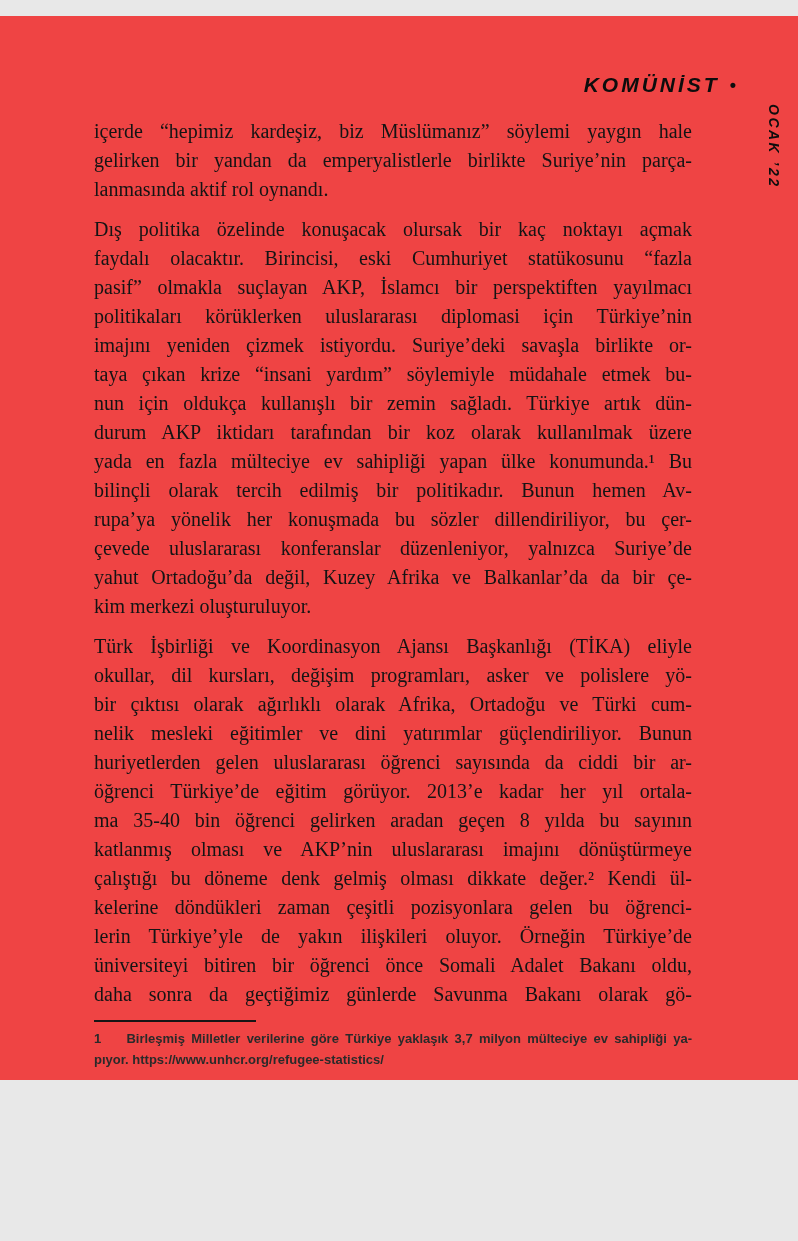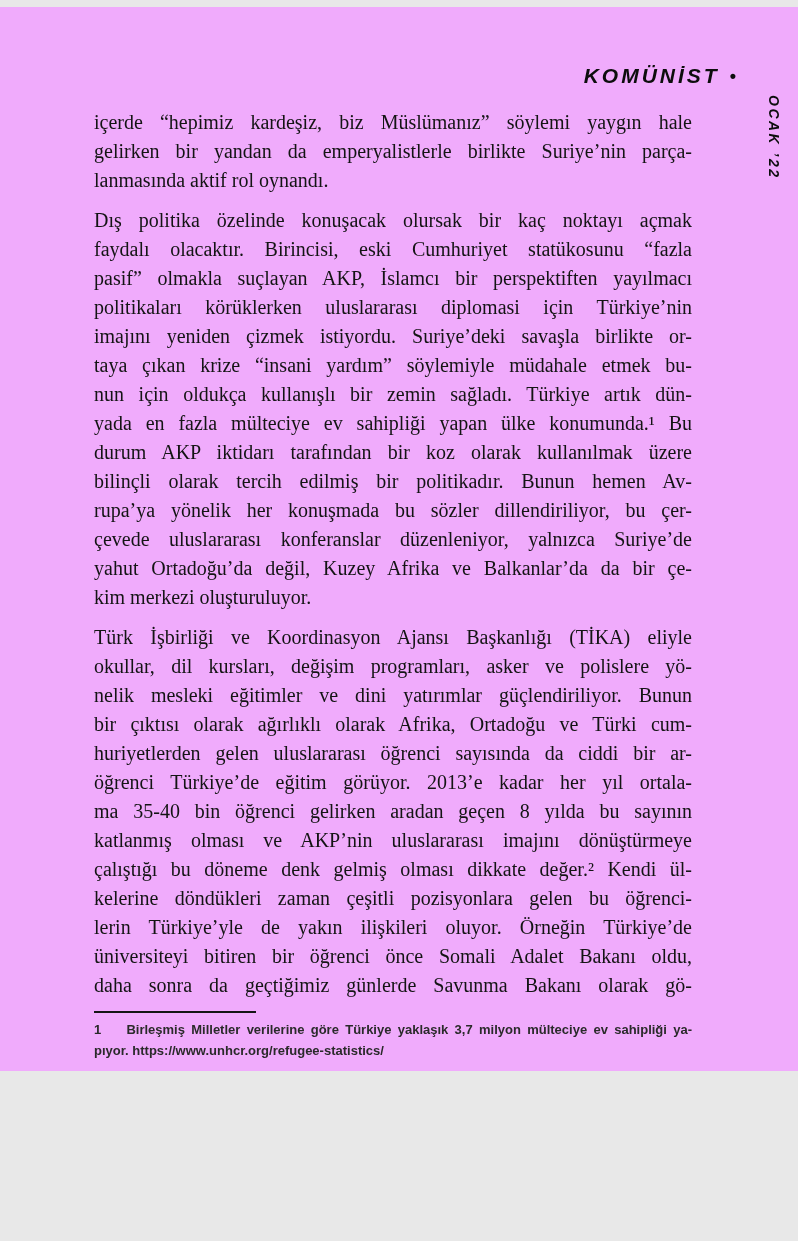--- a/index.html
+++ b/index.html
@@ -1,20 +1,20 @@
 <!DOCTYPE html>
 <html><head>
 <meta charset="utf-8">
 <style>
   html, body { margin: 0; padding: 0; background: #e8e8e8; }
   .page {
     position: relative;
     width: 798px; height: 1064px;
-    margin: 7px auto;
-    background: #f0abfc;
+    margin: 16px auto;
+    background: #ef4444;
     color: #111111;
     overflow: hidden;
   }
   
   .header-row {
     position: absolute;
     top: 57px; right: 62px;
     display: flex; align-items: center; gap: 10px;
     font-family: "Liberation Sans", sans-serif;
     font-weight: 700; font-style: italic;
@@ -94,33 +94,33 @@
         <div class="line">lanmasında aktif rol oynandı.</div>
       </div>
     <div class="paragraph">
         <div class="line just">Dış politika özelinde konuşacak olursak bir kaç noktayı açmak</div>
         <div class="line just">faydalı olacaktır. Birincisi, eski Cumhuriyet statükosunu “fazla</div>
         <div class="line just">pasif” olmakla suçlayan AKP, İslamcı bir perspektiften yayılmacı</div>
         <div class="line just">politikaları körüklerken uluslararası diplomasi için Türkiye’nin</div>
         <div class="line just">imajını yeniden çizmek istiyordu. Suriye’deki savaşla birlikte or-</div>
         <div class="line just">taya çıkan krize “insani yardım” söylemiyle müdahale etmek bu-</div>
         <div class="line just">nun için oldukça kullanışlı bir zemin sağladı. Türkiye artık dün-</div>
+        <div class="line just">durum AKP iktidarı tarafından bir koz olarak kullanılmak üzere</div>
         <div class="line just">yada en fazla mülteciye ev sahipliği yapan ülke konumunda.¹ Bu</div>
-        <div class="line just">durum AKP iktidarı tarafından bir koz olarak kullanılmak üzere</div>
         <div class="line just">bilinçli olarak tercih edilmiş bir politikadır. Bunun hemen Av-</div>
         <div class="line just">rupa’ya yönelik her konuşmada bu sözler dillendiriliyor, bu çer-</div>
         <div class="line just">çevede uluslararası konferanslar düzenleniyor, yalnızca Suriye’de</div>
         <div class="line just">yahut Ortadoğu’da değil, Kuzey Afrika ve Balkanlar’da da bir çe-</div>
         <div class="line">kim merkezi oluşturuluyor.</div>
       </div>
     <div class="paragraph">
         <div class="line just">Türk İşbirliği ve Koordinasyon Ajansı Başkanlığı (TİKA) eliyle</div>
         <div class="line just">okullar, dil kursları, değişim programları, asker ve polislere yö-</div>
+        <div class="line just">bir çıktısı olarak ağırlıklı olarak Afrika, Ortadoğu ve Türki cum-</div>
         <div class="line just">nelik mesleki eğitimler ve dini yatırımlar güçlendiriliyor. Bunun</div>
-        <div class="line just">bir çıktısı olarak ağırlıklı olarak Afrika, Ortadoğu ve Türki cum-</div>
         <div class="line just">huriyetlerden gelen uluslararası öğrenci sayısında da ciddi bir ar-</div>
         <div class="line just">öğrenci Türkiye’de eğitim görüyor. 2013’e kadar her yıl ortala-</div>
         <div class="line just">ma 35-40 bin öğrenci gelirken aradan geçen 8 yılda bu sayının</div>
         <div class="line just">katlanmış olması ve AKP’nin uluslararası imajını dönüştürmeye</div>
         <div class="line just">çalıştığı bu döneme denk gelmiş olması dikkate değer.² Kendi ül-</div>
         <div class="line just">kelerine döndükleri zaman çeşitli pozisyonlara gelen bu öğrenci-</div>
         <div class="line just">lerin Türkiye’yle de yakın ilişkileri oluyor. Örneğin Türkiye’de</div>
         <div class="line just">üniversiteyi bitiren bir öğrenci önce Somali Adalet Bakanı oldu,</div>
         <div class="line just">daha sonra da geçtiğimiz günlerde Savunma Bakanı olarak gö-</div>
       </div>

